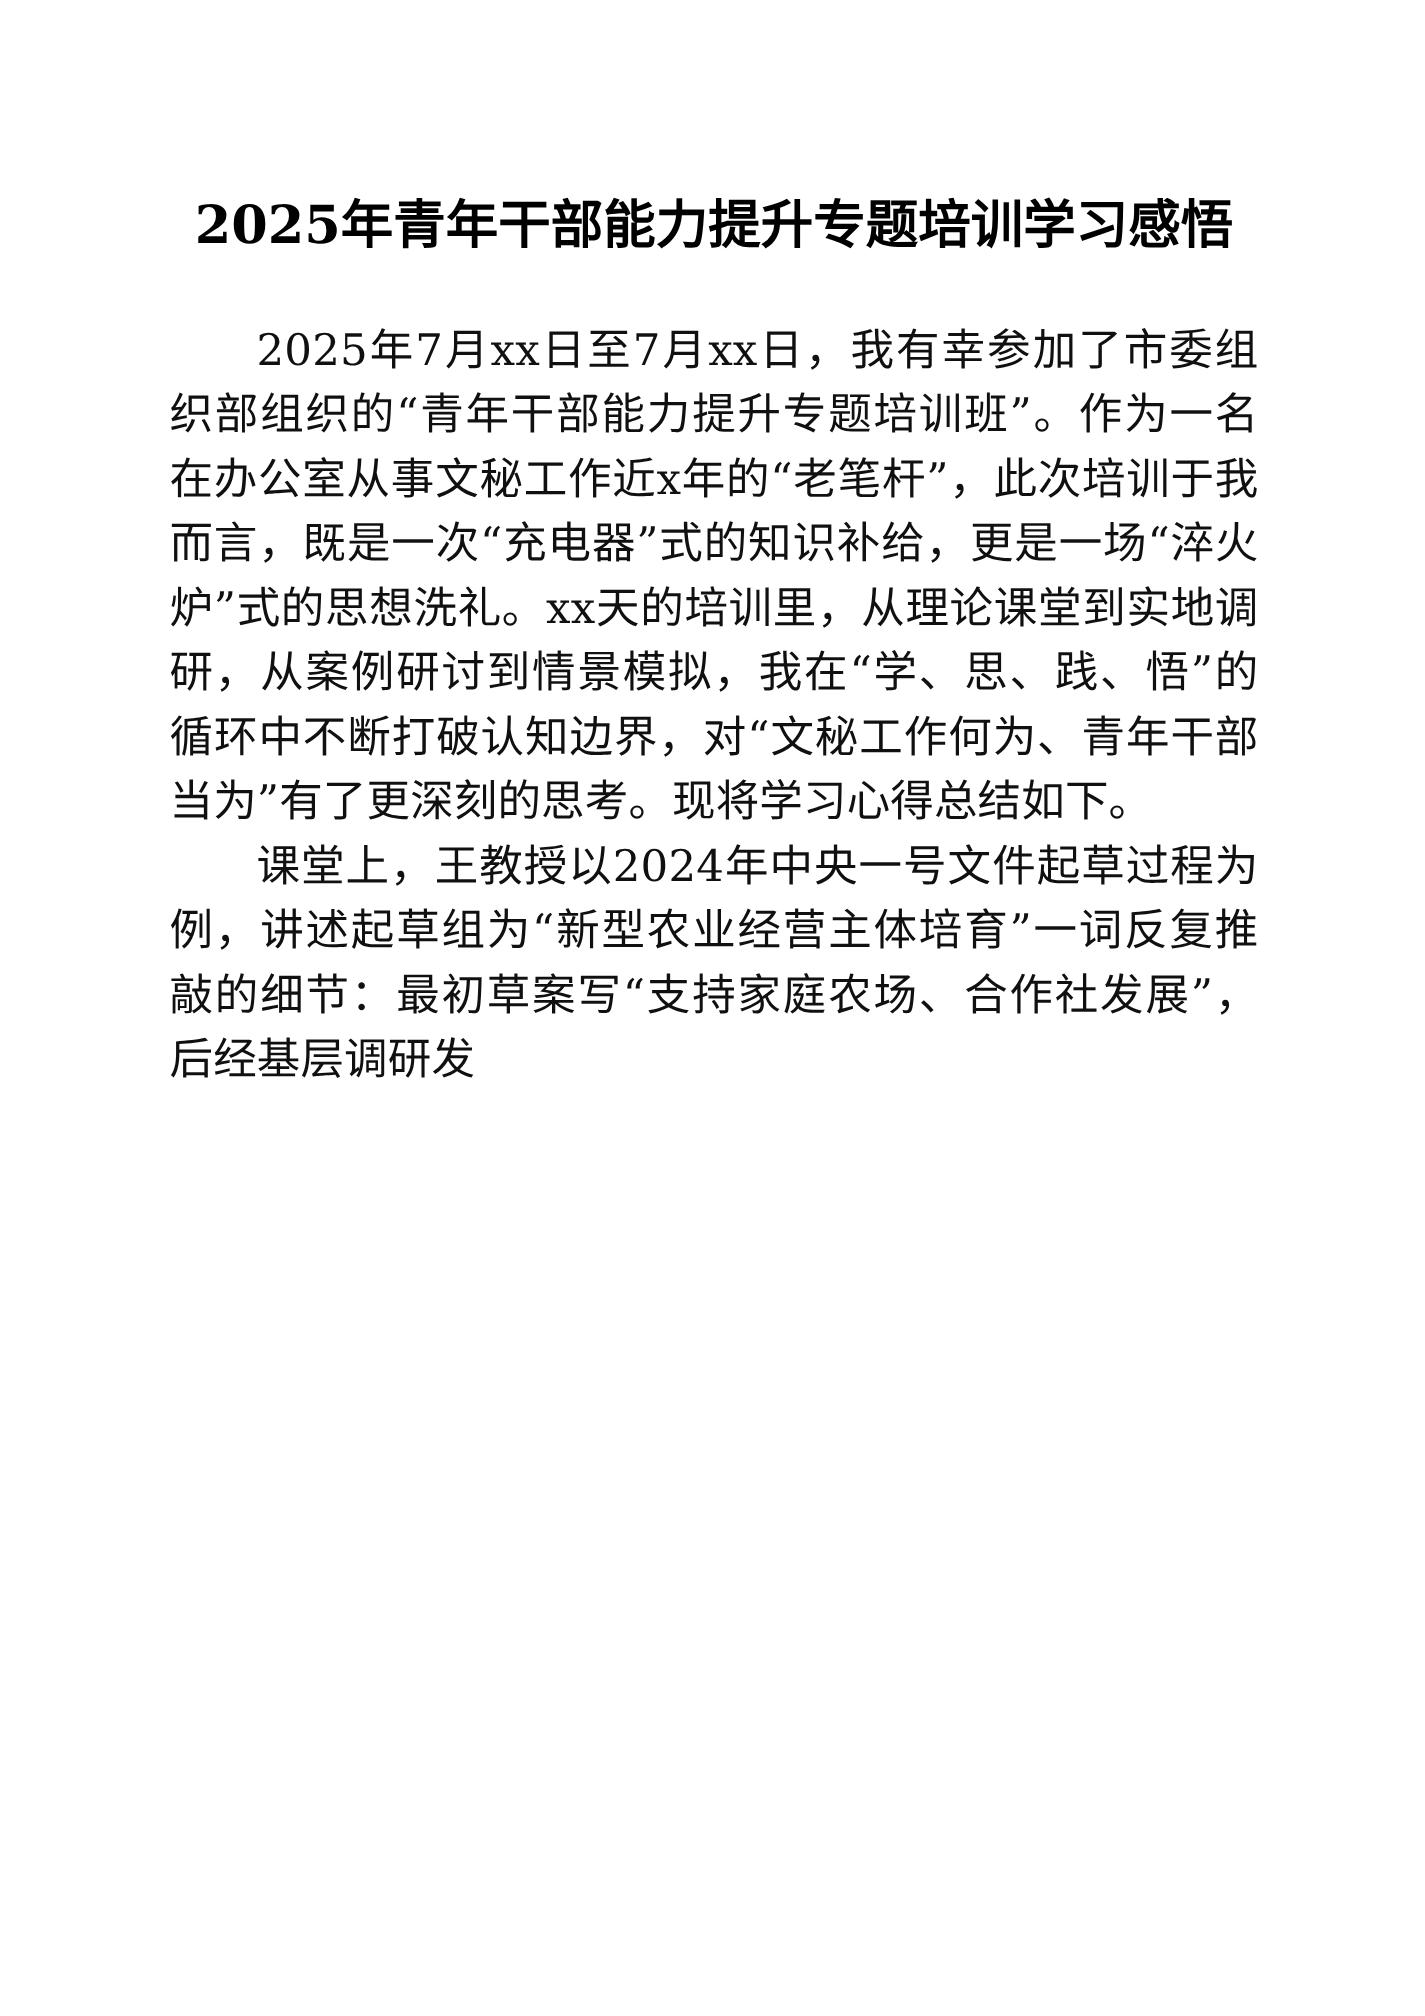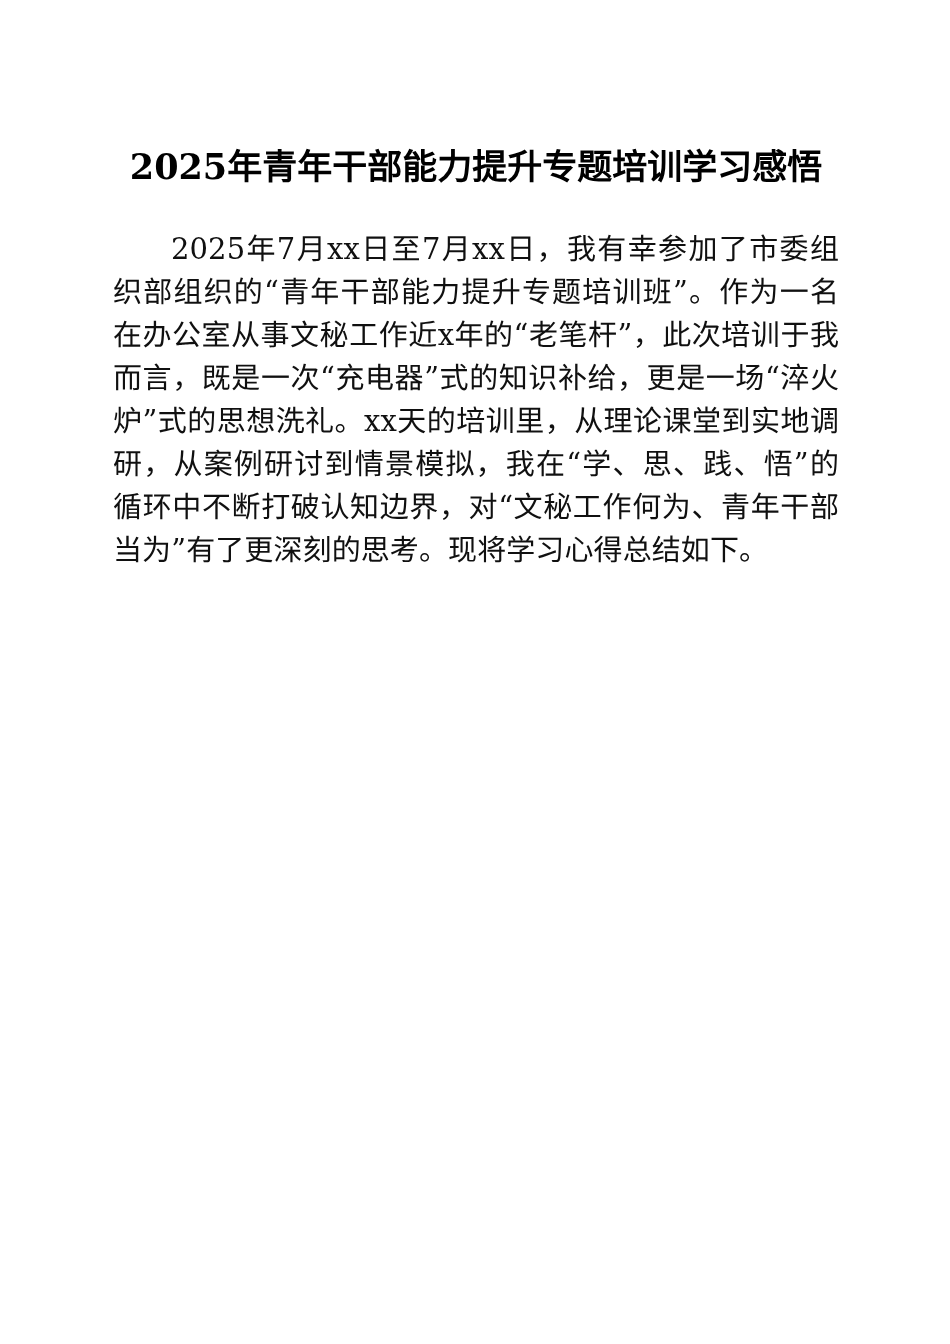--- a/index.html
+++ b/index.html
@@ -21,21 +21,21 @@
 
   .content {
     position: absolute;
     left: 113px;
     top: 0;
     width: 726px;
   }
 
   
   .doc-title {
-    margin: 16px;
+    margin: 0;
     padding-top: 126px;
     font-family: "DejaVu Serif", "Liberation Serif", serif;
     font-weight: 700;
     font-size: 35px;
     line-height: 50px;
     color: #000000;
     text-align: center;
     letter-spacing: 0.2px;
   }
 
@@ -87,16 +87,17 @@
 
 <div class="page">
   <div class="content">
 
     <h1 class="doc-title">
       <span class="title-line title-line-1">2025年青年干部能力提升专题培训学习感悟</span>
     </h1>
 
     <div class="body-block" id="body-blocks">
         <p class="para">2025年7月xx日至7月xx日，我有幸参加了市委组织部组织的“青年干部能力提升专题培训班”。作为一名在办公室从事文秘工作近x年的“老笔杆”，此次培训于我而言，既是一次“充电器”式的知识补给，更是一场“淬火炉”式的思想洗礼。xx天的培训里，从理论课堂到实地调研，从案例研讨到情景模拟，我在“学、思、践、悟”的循环中不断打破认知边界，对“文秘工作何为、青年干部当为”有了更深刻的思考。现将学习心得总结如下。</p>
+        <p class="para">课堂上，王教授以2024年中央一号文件起草过程为例，讲述起草组为“新型农业经营主体培育”一词反复推敲的细节：最初草案写“支持家庭农场、合作社发展”，后经基层调研发</p>
       </div>
 
   </div>
 </div>
 
 </body></html>

